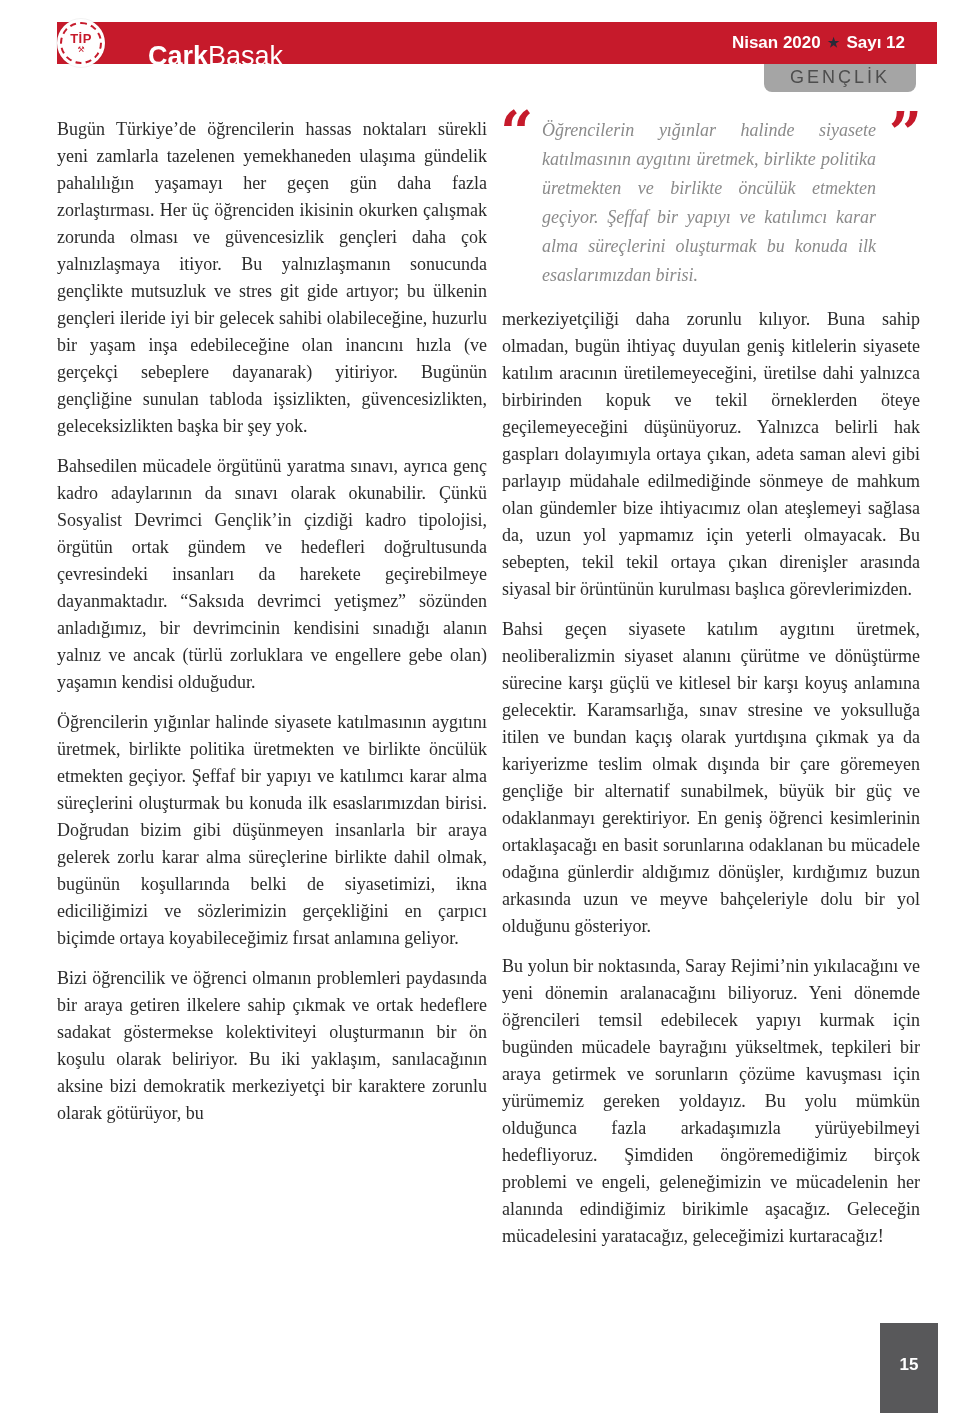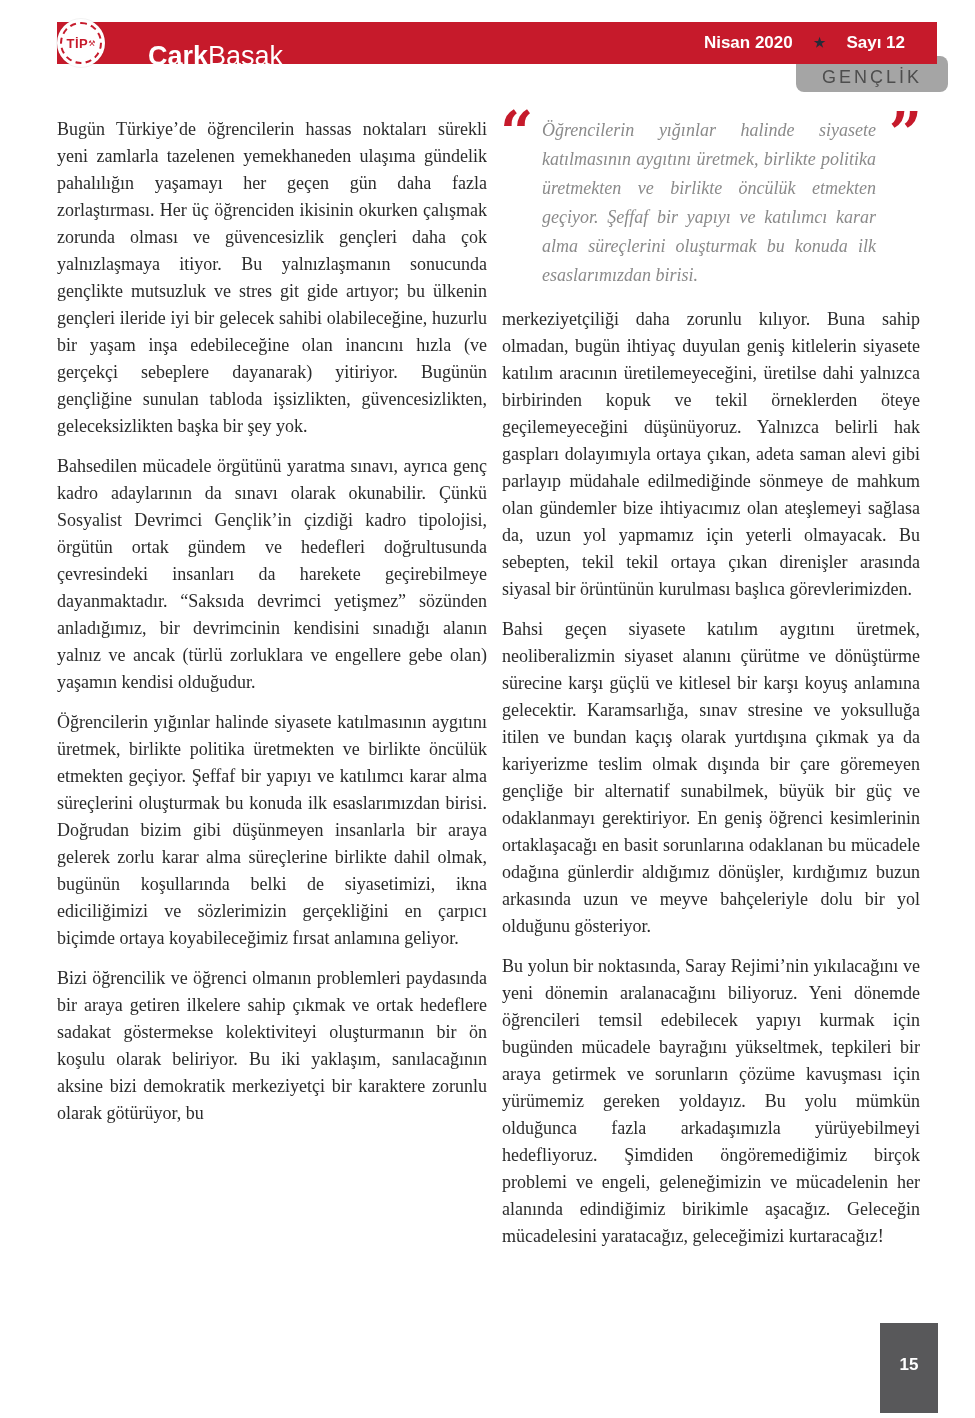--- a/index.html
+++ b/index.html
@@ -20,21 +20,21 @@
   }
 
   
   .header-bar{
     position:absolute;left:57px;top:22px;width:880px;height:42px;
     background:var(--accent-red);
   }
   .logo{
     position:absolute;left:0px;top:-3px;width:48px;height:48px;
     background:#fff;border-radius:50%;
-    display:flex;flex-direction:row;align-items:center;justify-content:center;
+    display:flex;flex-direction:column;align-items:center;justify-content:center;
     box-shadow:0 0 0 1px rgba(0,0,0,.05);
   }
   .logo::before{
     content:"";position:absolute;inset:3px;border-radius:50%;
     border:2px dashed var(--accent-red);
   }
   .logo-text{
     font-family:"Liberation Sans", sans-serif;font-weight:bold;
     color:var(--accent-red);font-size:13px;line-height:13px;letter-spacing:.5px;
   }
@@ -44,25 +44,25 @@
   }
   .brand{
     position:absolute;left:91px;top:4px;
     font-family:"Liberation Sans", sans-serif;color:#fff;font-size:27px;line-height:34px;margin-top:13px;
   }
   .brand-bold{font-weight:800;}
   .brand-light{font-weight:400;}
   .issue{
     position:absolute;right:32px;top:9px;
     font-family:"Liberation Sans", sans-serif;color:#fff;font-weight:bold;
-    font-size:17px;line-height:24px;display:flex;align-items:center;gap:21px;
+    font-size:17px;line-height:24px;display:flex;align-items:center;gap:7px;
   }
   .issue .star{color:var(--star);font-size:13px;}
   .section-badge{
-    position:absolute;left:796px;top:56px;width:152px;height:36px;
+    position:absolute;left:764px;top:56px;width:152px;height:36px;
     background:var(--badge-gray);border-radius:8px;
     display:flex;align-items:flex-end;justify-content:center;
     z-index:-1;padding-bottom:4px;
     font-family:"Liberation Sans", sans-serif;font-size:18px;letter-spacing:3px;
     color:var(--badge-text);
   }
 
   
   .col{position:absolute;font-size:18px;line-height:27px;text-align:justify;}
   .col-left{left:57px;top:116px;width:430px;}

